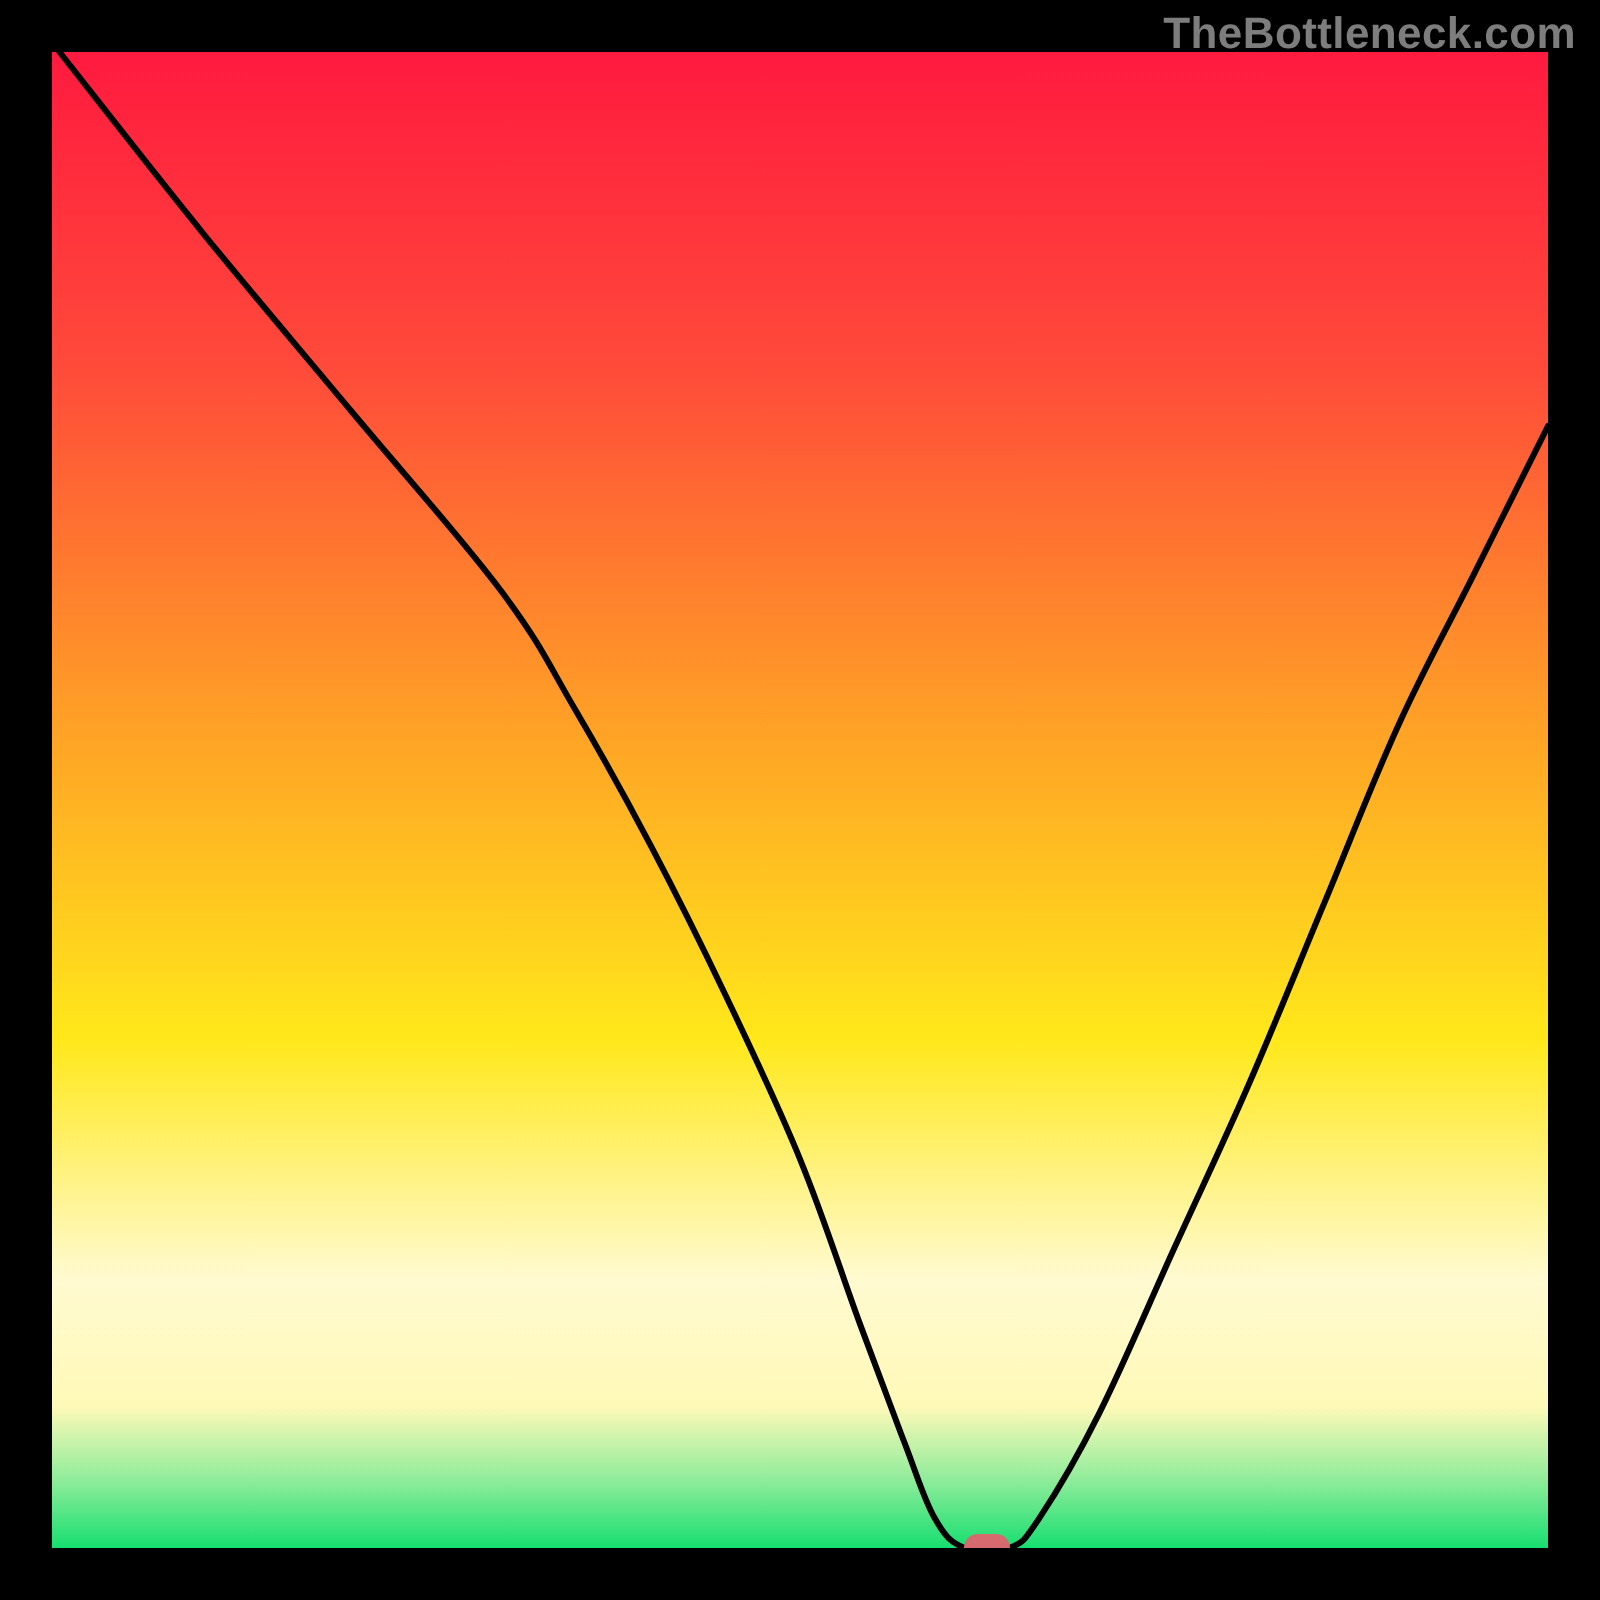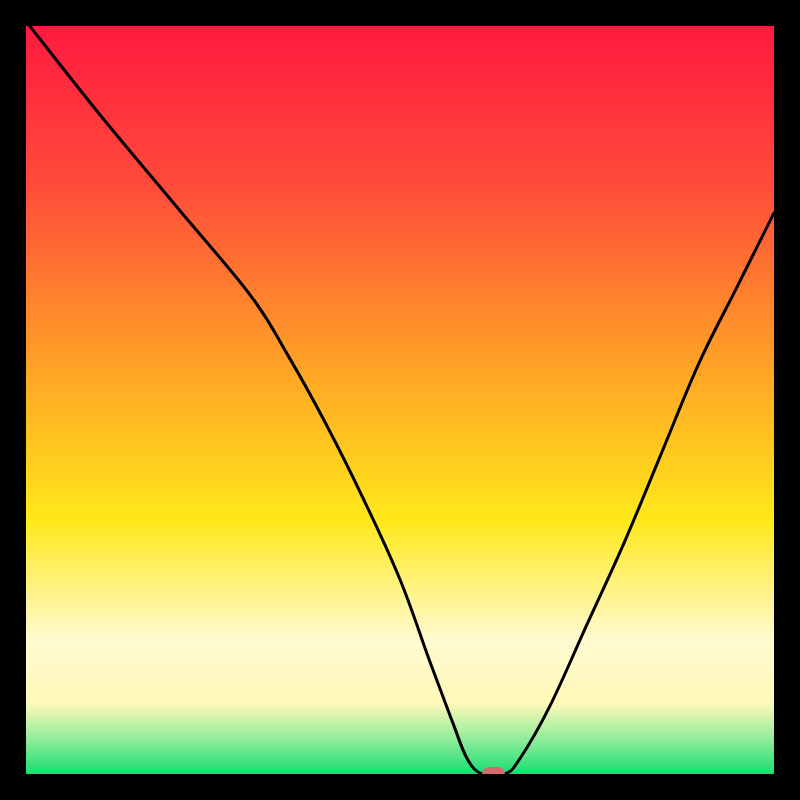--- a/index.html
+++ b/index.html
@@ -50,20 +50,21 @@
     background: #d66a6f;
     border-radius: 7px;
     z-index: 5;
   }
 </style>
 </head>
 <body>
 
 <div class="frame">
 
+  <div class="watermark">TheBottleneck.com</div>
 
   <div class="plot-area">
 
     <svg class="gradient" viewBox="0 0 748 748" preserveAspectRatio="none">
       <defs>
         <linearGradient id="bg" x1="0" y1="0" x2="0" y2="1">
           <stop offset="0%" stop-color="#ff1a3f"></stop>
           <stop offset="21%" stop-color="#ff4a3a"></stop>
           <stop offset="45%" stop-color="#ffa126"></stop>
           <stop offset="66%" stop-color="#ffe81a"></stop>

